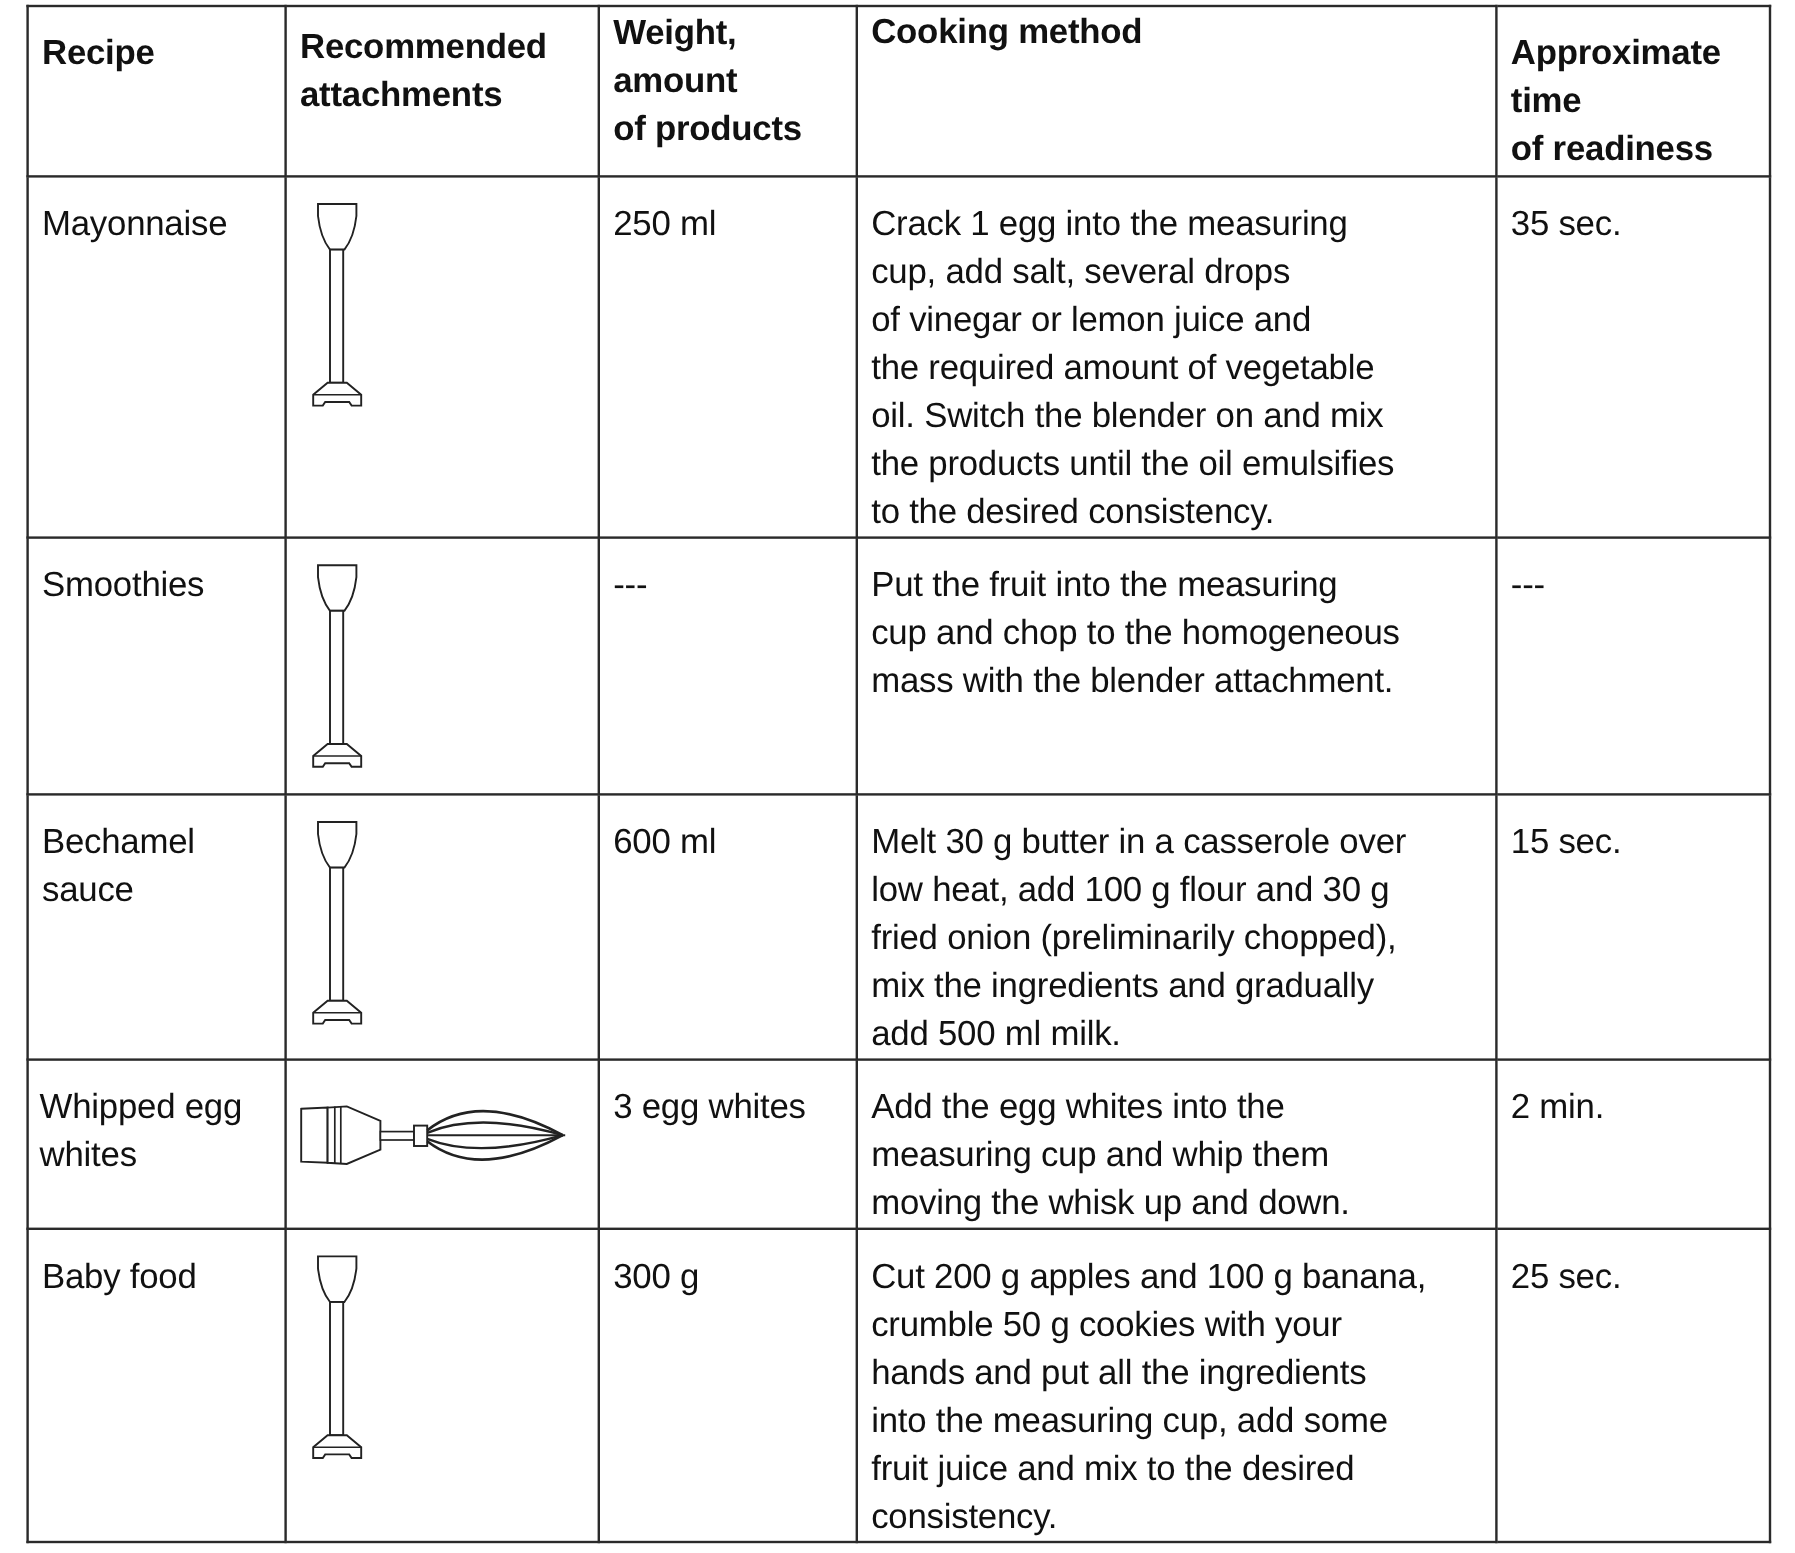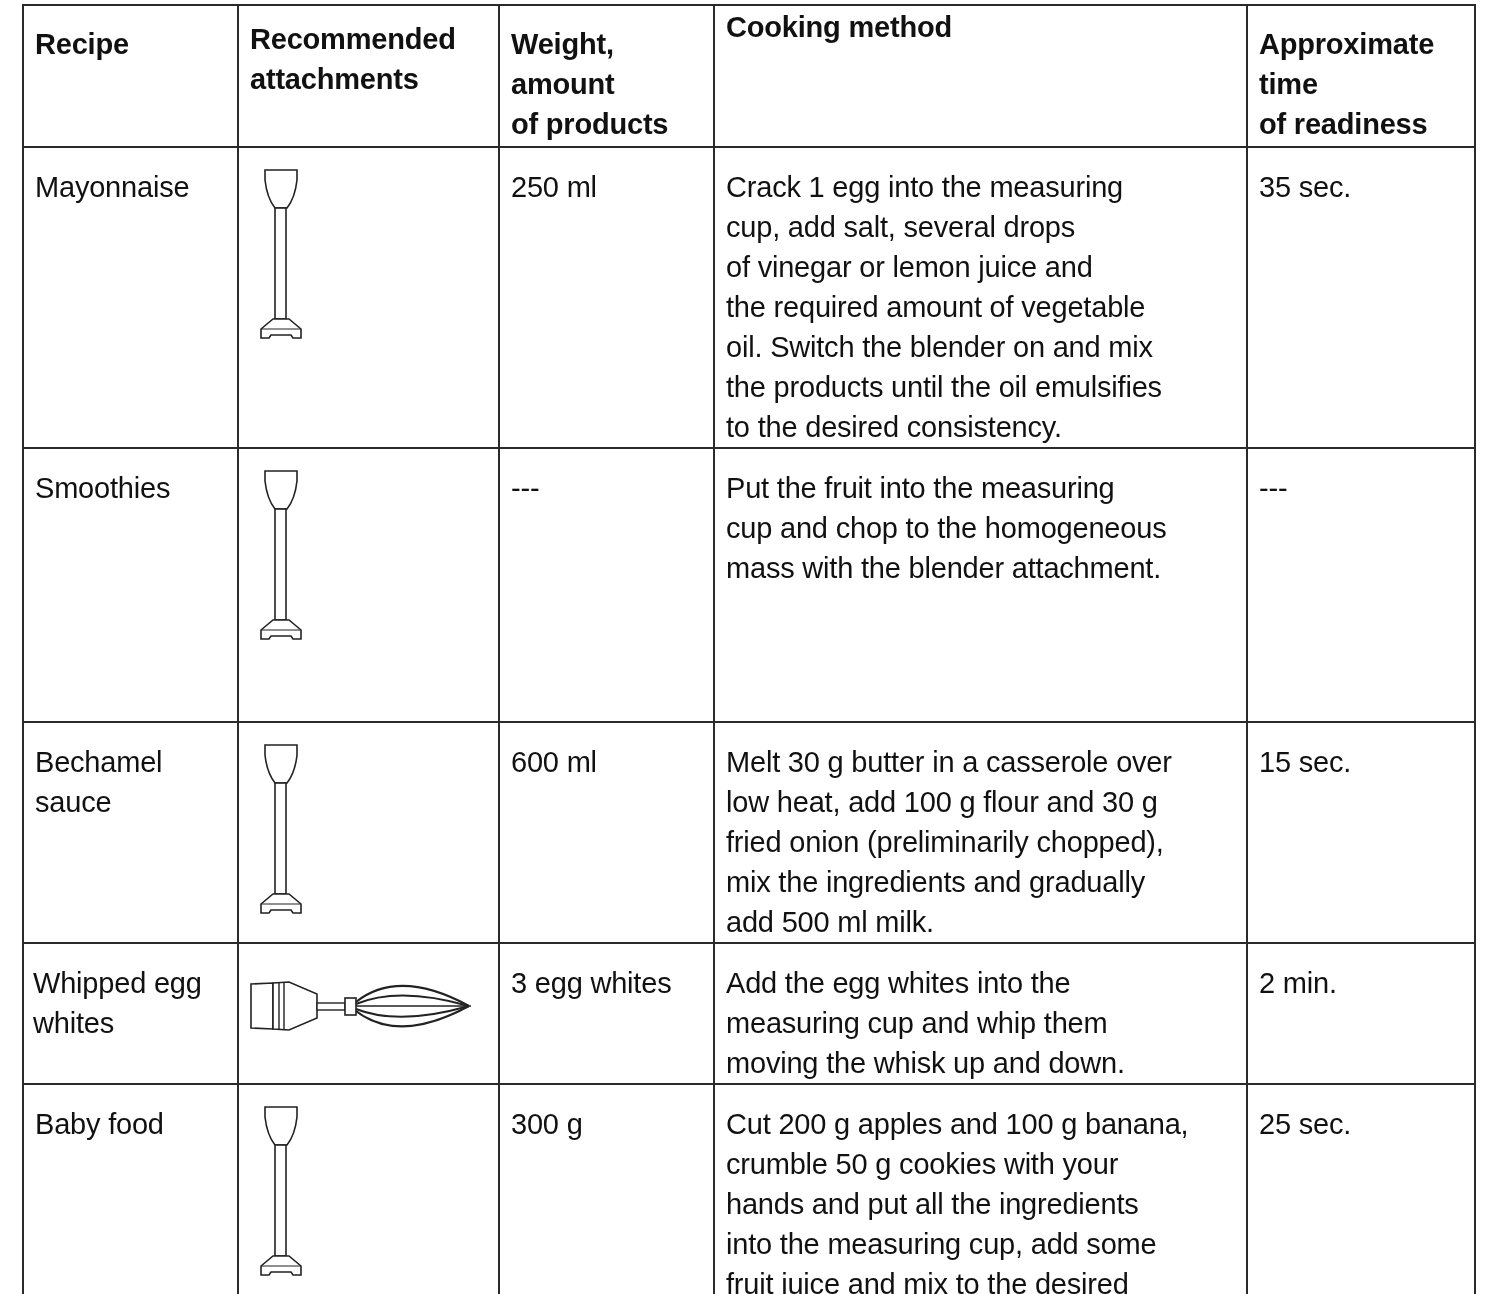--- a/index.html
+++ b/index.html
@@ -16,21 +16,21 @@
     text-align: left;
     padding: 0;
     font-size: 29px;
     line-height: 40px;
     letter-spacing: -0.2px;
   }
   table.recipes th { font-weight: bold; }
   .cell-pad { padding: 19px 10px 0 11px; }
   .hdr-row { height: 142px; margin-left: 40px; }
   .r1 { height: 301px; }
-  .r2 { height: 274px; }
+  .r2 { height: 214px; }
   .r3 { height: 192px; }
   .r4 { height: 141px; }
   .r5 { height: 261px; margin-top: 32px; }
   .icon-wrap { padding-top: 18px; padding-left: 14px; }
   .whisk-wrap { padding-top: 30px; padding-left: 10px; }
   .line { display: block; white-space: nowrap; }
 </style>
 </head>
 <body>
 
@@ -49,21 +49,21 @@
         <span class="line">Recipe</span>
       </div>
         </th>
       <th>
           <div class="cell-pad" style="padding-top:13px">
         <span class="line">Recommended</span>
         <span class="line">attachments</span>
       </div>
         </th>
       <th>
-          <div class="cell-pad" style="padding-top:18px">
+          <div class="cell-pad" style="padding-top:2px">
         <span class="line">Weight,</span>
         <span class="line">amount</span>
         <span class="line">of products</span>
       </div>
         </th>
       <th>
           <div class="cell-pad" style="padding-top:1px">
         <span class="line">Cooking method</span>
       </div>
         </th>

